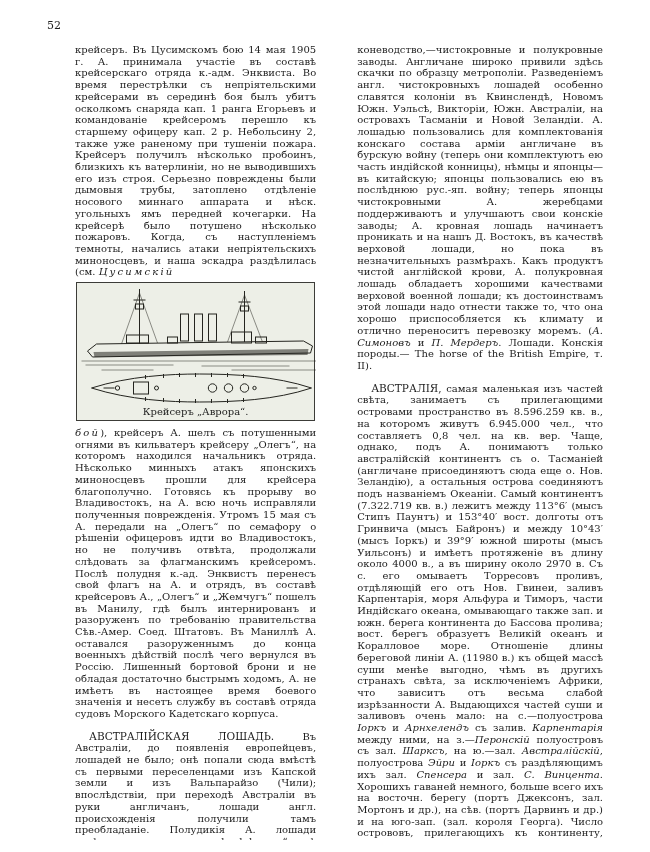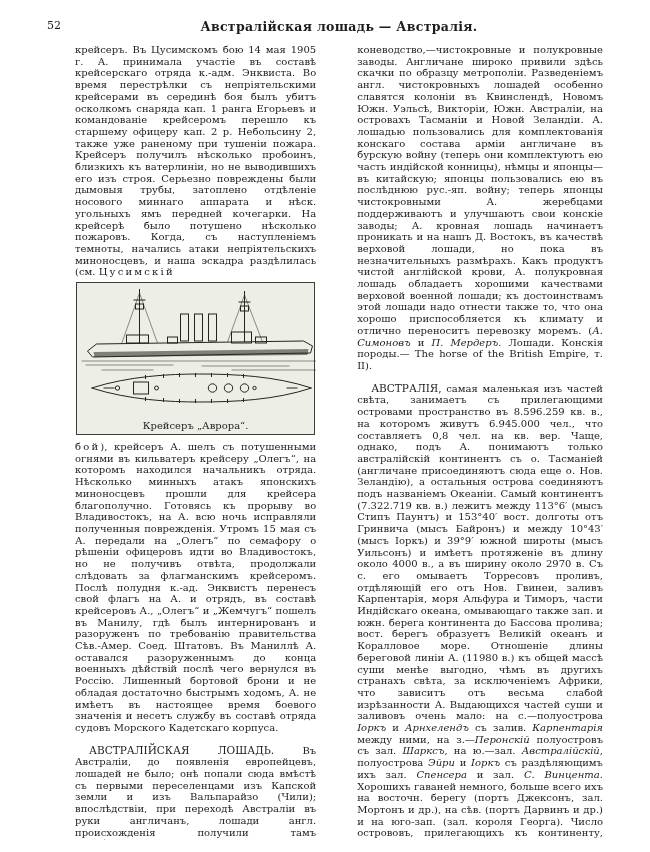--- a/index.html
+++ b/index.html
@@ -9,36 +9,35 @@
   .runhead{position:absolute;left:75px;top:19px;width:528px;text-align:center;
            font-weight:bold;font-size:12.5px;letter-spacing:.3px;}
   .cols{position:absolute;left:75px;top:44px;width:528px;height:796px;
         display:flex;gap:9px;overflow:hidden;}
   .col{overflow:hidden;}
   .col-left{width:257px;}
   .col-right{width:262px;margin-left:32px;}
   .txt{font-size:10px;line-height:11.7px;text-align:justify;}
   .seg-b{font-weight:normal;font-size:10.5px;}
   .seg-i{font-style:italic;}
-  .seg-sp{letter-spacing:.22em;}
+  .seg-sp{letter-spacing:.22em;font-style:italic;}
   .article{margin-top:11px;text-indent:14px;}
   .figure{border:1px solid #3c3c38;background:#edefe7;margin:4px 1px 6px 1px;
           padding:4px 2px 2px 2px;}
   .figure svg{display:block;margin:0 auto;}
-  .figcaption{text-align:center;font-size:10px;line-height:12px;margin-top:15px;}
+  .figcaption{text-align:center;font-size:10px;line-height:12px;margin-top:1px;}
   svg .ln{stroke:#24241f;stroke-width:1;fill:none;}
   svg .thin{stroke:#24241f;stroke-width:.5;fill:none;}
 </style>
 </head>
 <body>
 
 <div class="page">
 
   <div class="pagenum">52</div>
-  <div class="runhead">Австралійская лошадь — Австралія.</div>
 
   <div class="cols">
 
     <div class="col col-left">
       <p class="txt" style="margin:0;"><span>крейсеръ. Въ Цусимскомъ бою 14 мая 1905 г. А. принимала участіе въ составѣ крейсерскаго отряда к.-адм. Энквиста. Во время перестрѣлки съ непріятельскими крейсерами въ серединѣ боя былъ убитъ осколкомъ снаряда кап. 1 ранга Егорьевъ и командованіе крейсеромъ перешло къ старшему офицеру кап. 2 р. Небольсину 2, также уже раненому при тушеніи пожара. Крейсеръ получилъ нѣсколько пробоинъ, близкихъ къ ватерлиніи, но не выводившихъ его изъ строя. Серьезно повреждены были дымовыя трубы, затоплено отдѣленіе носового миннаго аппарата и нѣск. угольныхъ ямъ передней кочегарки. На крейсерѣ было потушено нѣсколько пожаровъ. Когда, съ наступленіемъ темноты, начались атаки непріятельскихъ миноносцевъ, и наша эскадра раздѣлилась (см. </span><span class="seg-sp">Цусимскій</span></p>
 
       <div class="figure">
         <svg width="245" height="118" viewBox="0 0 240 118">
 
           <line class="ln" x1="58" y1="2" x2="58" y2="57"></line>

